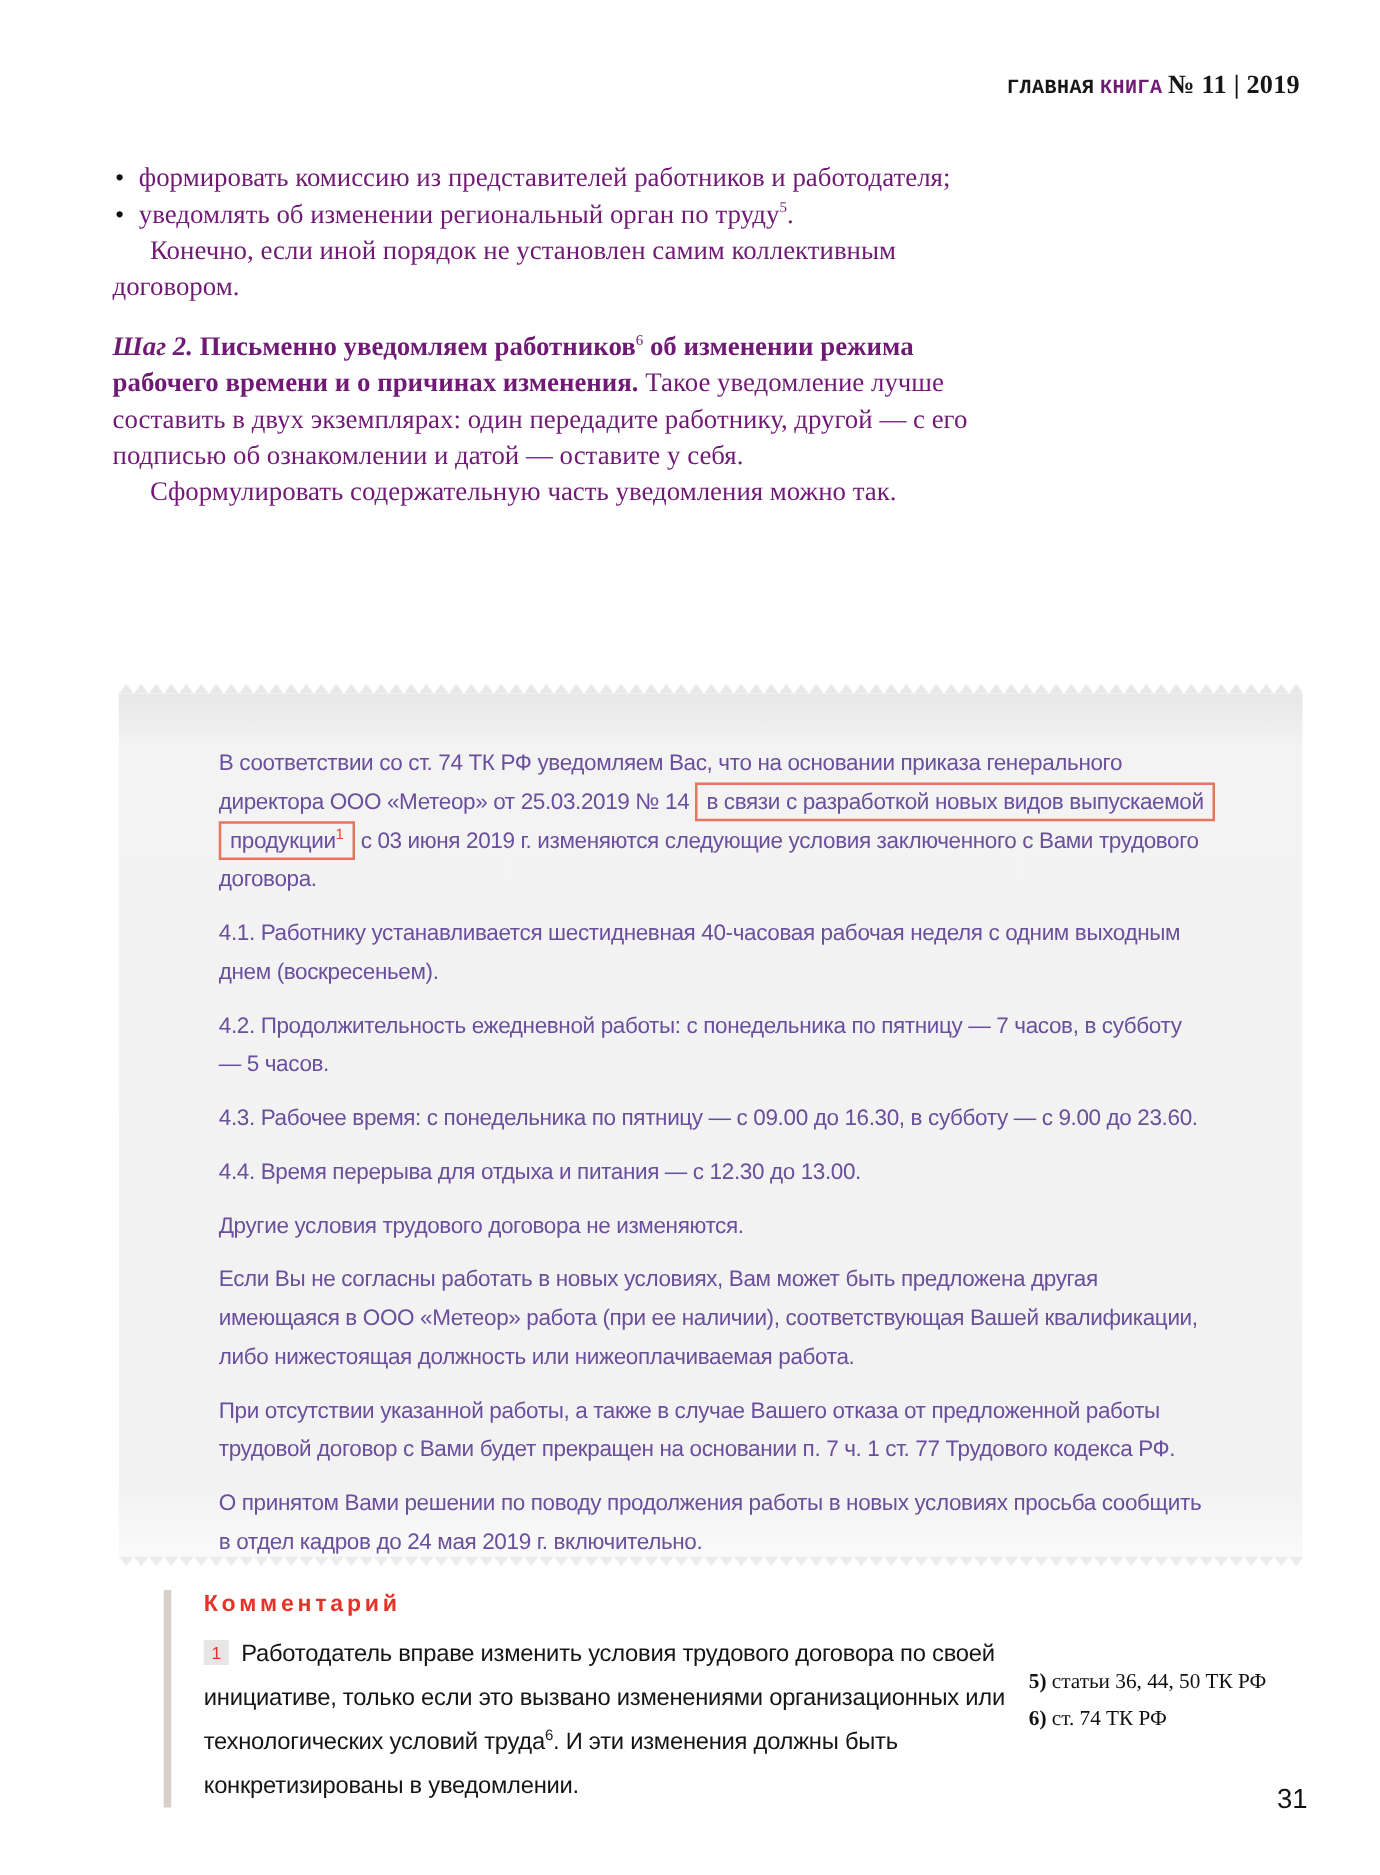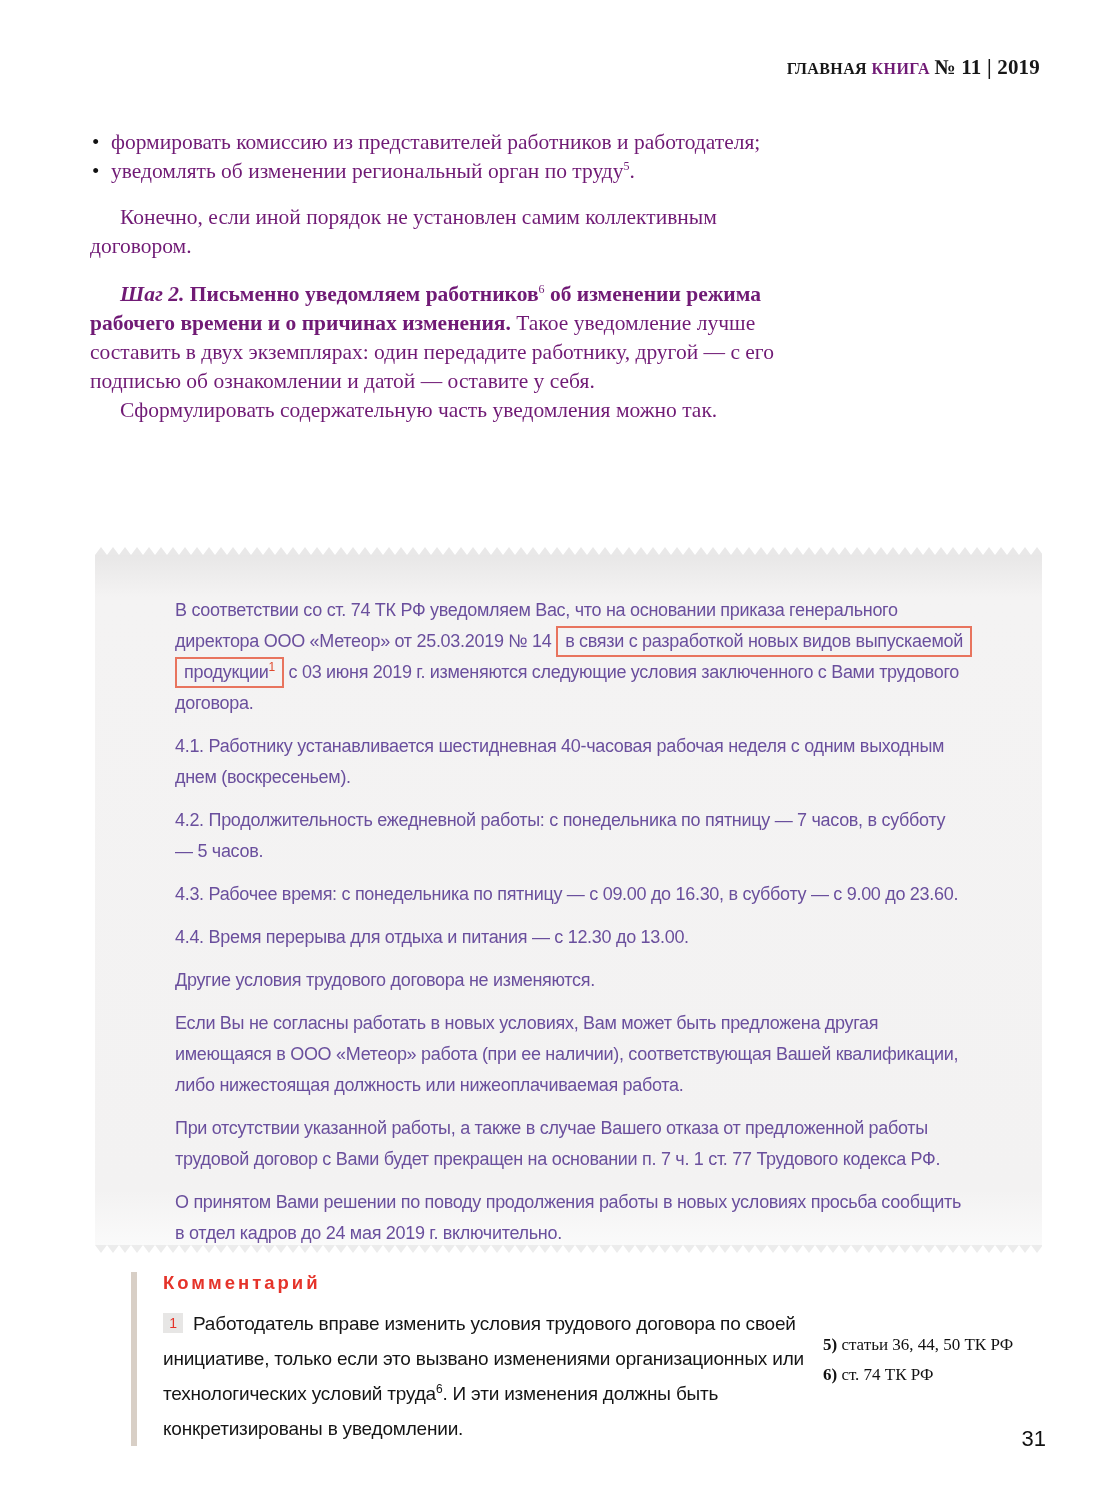--- a/index.html
+++ b/index.html
@@ -13,45 +13,45 @@
     overflow:hidden;
     margin:0 auto;
   }
 
   
   .runhead {
     position:absolute; top:55px; right:64px;
     font-size:17px; letter-spacing:.2px;
     white-space:nowrap;
   }
-  .runhead .brand { font-family:Liberation Serif, serif; font-weight:800; font-size:16px; letter-spacing:.4px; }
+  .runhead .brand { font-family:Liberation Mono, monospace; font-weight:800; font-size:16px; letter-spacing:.4px; }
   .runhead .brand-black { color:#171717; }
   .runhead .brand-purple { color:#701a75; }
   .runhead .issue { font-family:"Liberation Serif", serif; font-weight:700; color:#171717; font-size:21px; }
 
   
   .column {
     position:absolute; left:90px; top:128px; width:690px;
     font-size:21.5px; line-height:29px; color:#701a75;
   }
   ul.bullets { list-style:none; }
   ul.bullets li {
     padding-left:21px; position:relative;
     text-align:left;
   }
   ul.bullets li::before {
     content:"•"; position:absolute; left:2px; top:0;
     font-size:21px; color:#111;
   }
   .para-indent { text-indent:30px; }
-  .closing { margin-top:17px; }
+  .closing { margin-top:0; }
 
   .step2 { margin-top:19px; }
   .step2 .lead b { font-weight:700; }
-  .step-label { font-style:italic; font-weight:700;margin-left:30px; }
+  .step-label { font-style:italic; font-weight:700; }
   sup.fnref { font-size:12px; vertical-align:super; line-height:0; }
   .step2 .closing2 { text-indent:30px; }
 
   
   .notice {
     position:absolute; left:95px; top:555px; width:947px; height:690px;
     background:linear-gradient(180deg, #e8e7e7 0px, #f4f3f3 42px, #f3f2f2 calc(100% - 55px), #fafafa 100%);
     padding:40px 78px 0 80px;
     font-family:"Liberation Sans", sans-serif;
     font-size:18px; letter-spacing:-0.3px;

